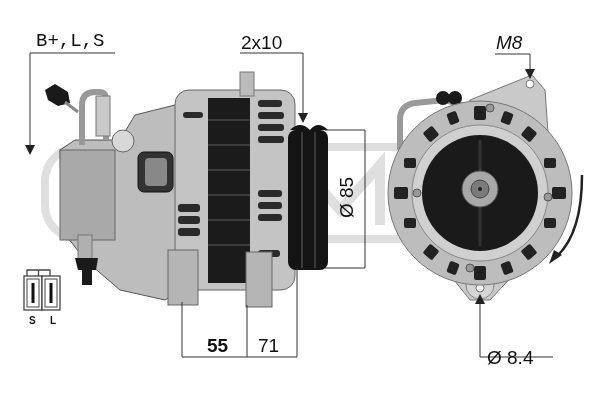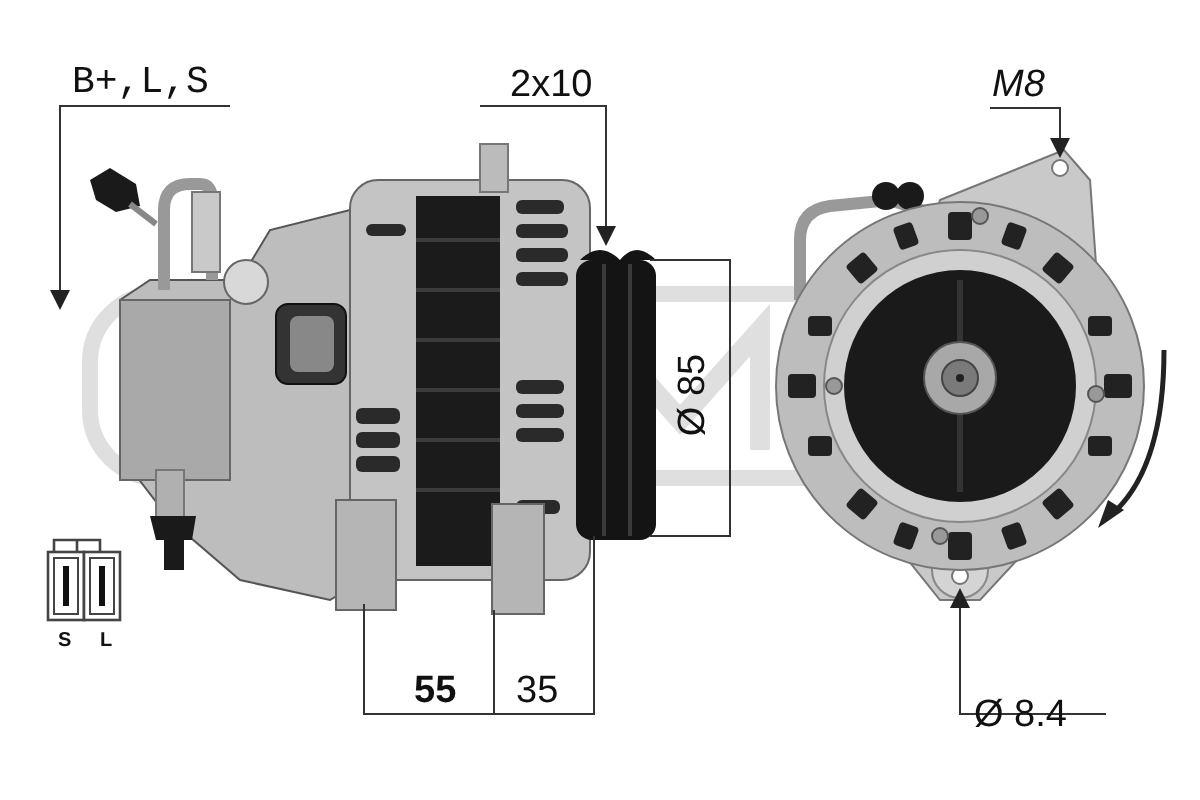--- a/index.html
+++ b/index.html
@@ -162,20 +162,20 @@
     <rect x="24" y="276" width="18" height="34" fill="#fff" stroke="#444" stroke-width="1.3"></rect>
     <rect x="42" y="276" width="18" height="34" fill="#fff" stroke="#444" stroke-width="1.3"></rect>
     <rect x="27" y="279" width="12" height="28" fill="none" stroke="#444" stroke-width="1"></rect>
     <rect x="45" y="279" width="12" height="28" fill="none" stroke="#444" stroke-width="1"></rect>
     <rect x="31.5" y="283" width="3" height="20" fill="#111"></rect>
     <rect x="49.5" y="283" width="3" height="20" fill="#111"></rect>
   </g>
 </svg>
 
 <div class="label" style="left:36px;top:32px;font-family:Liberation Mono, monospace;">B+,L,S</div>
-<div class="label" style="left:255px;top:33px;">2x10</div>
+<div class="label" style="left:241px;top:33px;">2x10</div>
 <div class="label" style="left:496px;top:33px;font-style:italic;">M8</div>
 <div class="label" style="left:326px;top:188px;transform:rotate(-90deg);transform-origin:center;">Ø 85</div>
 <div class="label" style="left:207px;top:336px;font-weight:bold;">55</div>
-<div class="label" style="left:258px;top:336px;">35</div>
+<div class="label" style="left:258px;top:336px;">71</div>
 <div class="label" style="left:487px;top:348px;">Ø 8.4</div>
 <div class="label small" style="left:29px;top:316px;">S</div>
 <div class="label small" style="left:50px;top:316px;">L</div>
 
 </body></html>

